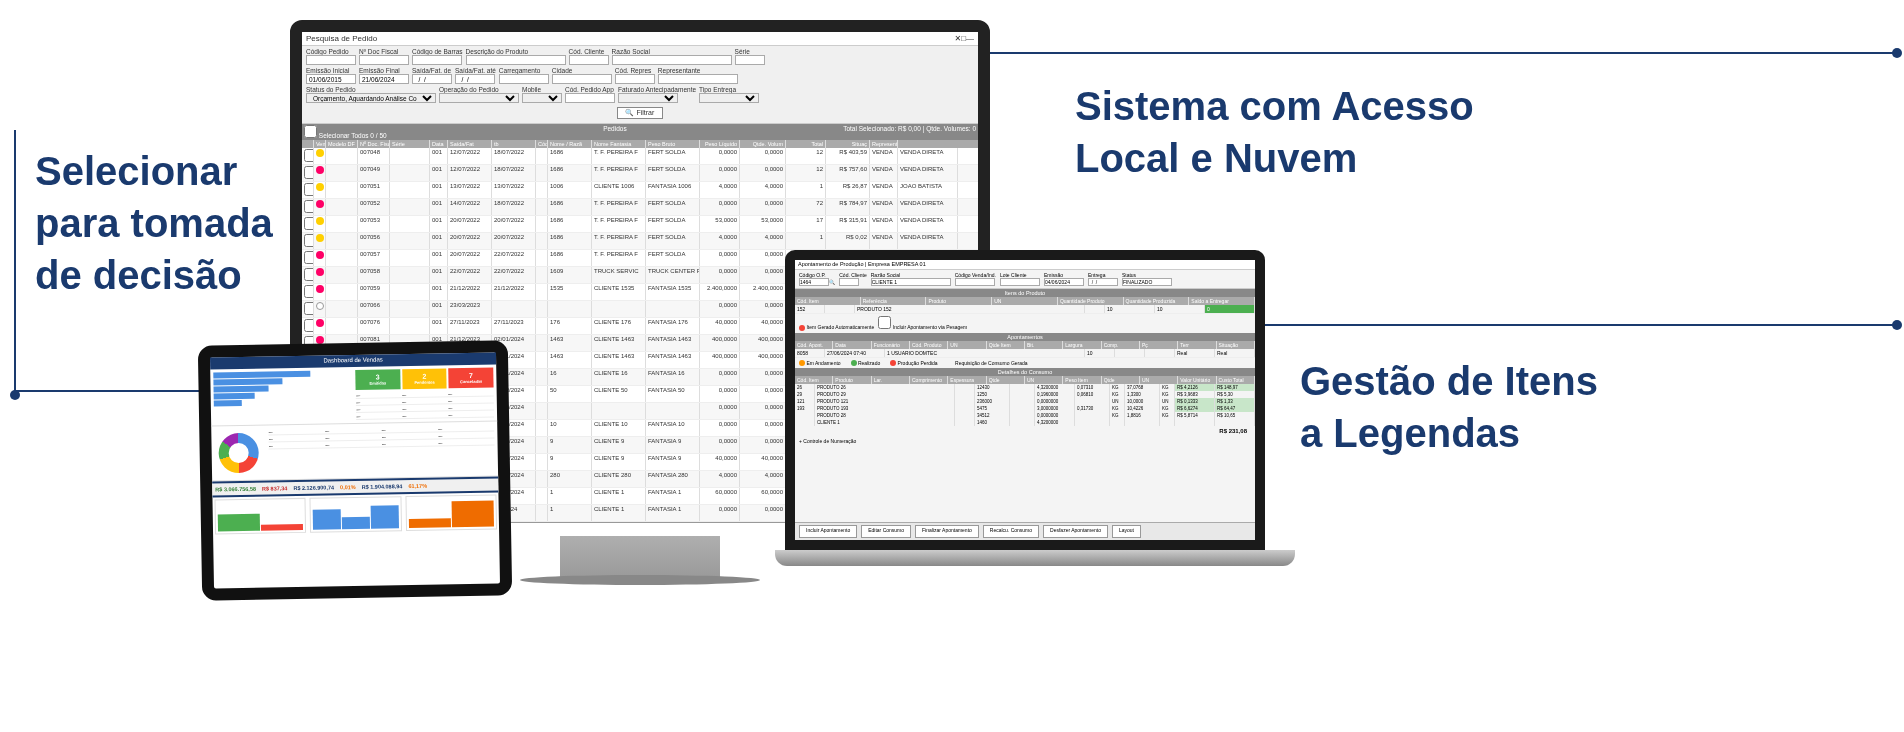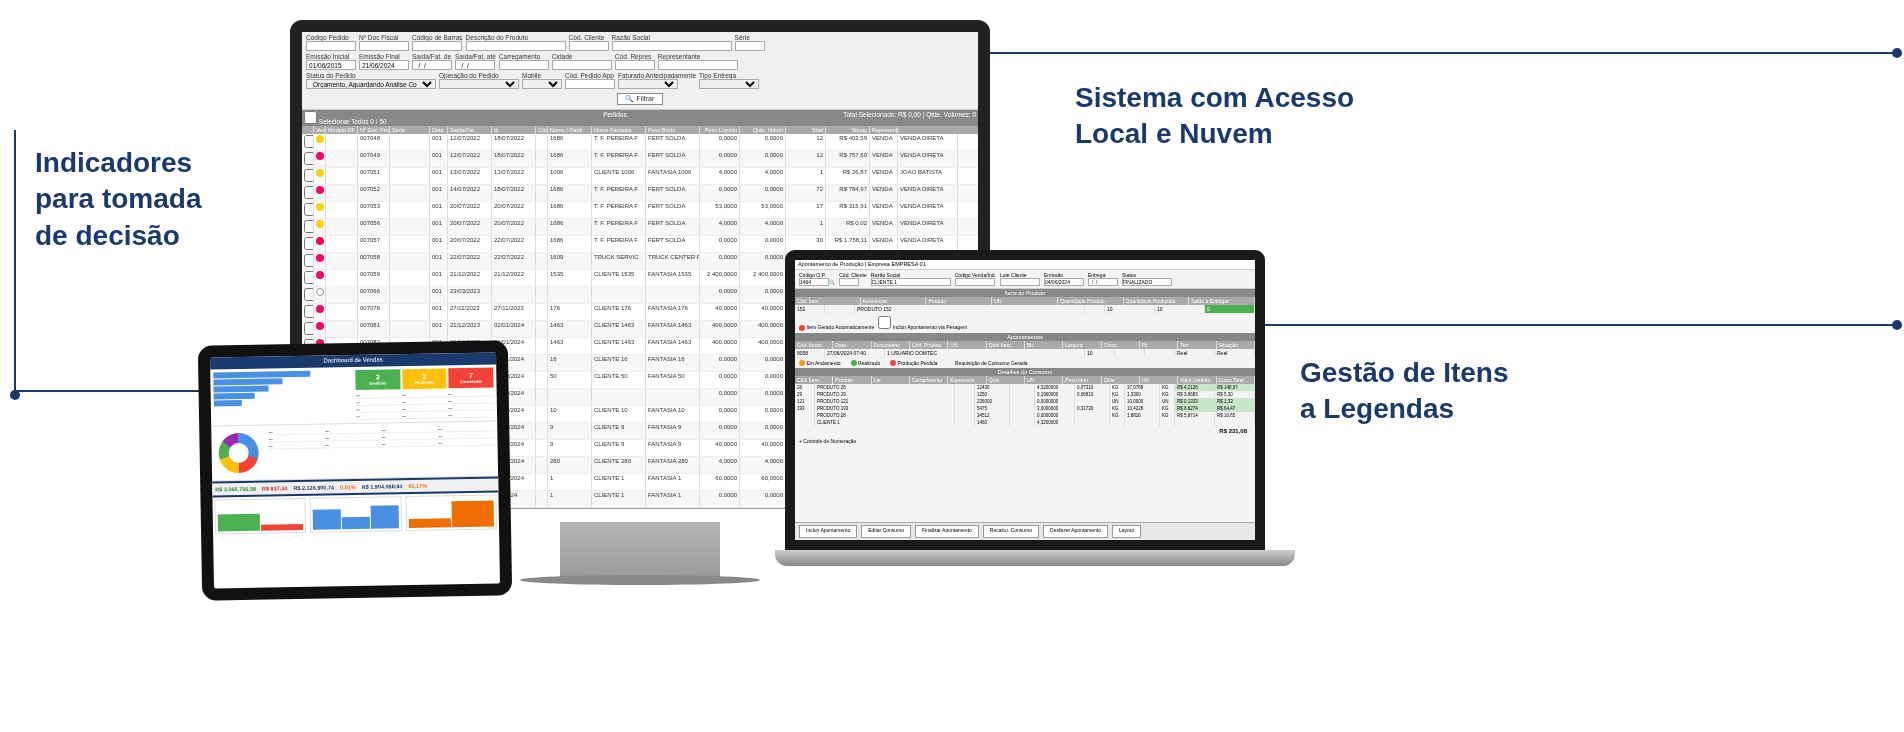--- a/index.html
+++ b/index.html
@@ -1,19 +1,19 @@
 <!DOCTYPE html>
 <html><head>
 <meta charset="utf-8">
 <style>
 * { margin: 0; padding: 0; box-sizing: border-box; font-family: Arial, sans-serif; }
 body { width: 1904px; height: 732px; background: #fff; position: relative; overflow: hidden; }
 
 
-.callout { position: absolute; color: #1a3a6e; font-weight: bold; font-size: 28px; line-height: 1.3; }
+.callout { position: absolute; color: #1a3a6e; font-weight: bold; font-size: 40px; line-height: 1.3; }
 .callout.left { left: 35px; top: 145px; text-align: left; }
 .callout.right-top { left: 1075px; top: 80px; }
 .callout.right-bottom { left: 1300px; top: 355px; }
 .dot { position: absolute; width: 10px; height: 10px; background: #1a3a6e; border-radius: 50%; }
 .line { position: absolute; background: #1a3a6e; }
 
 
 .monitor { position: absolute; left: 290px; top: 20px; width: 700px; height: 490px; background: #eaeaea; border: 12px solid #222; border-radius: 12px; }
 .monitor-stand { position: absolute; left: 560px; top: 510px; width: 160px; height: 70px; background: linear-gradient(#bbb,#999); }
 .monitor-base { position: absolute; left: 520px; top: 575px; width: 240px; height: 10px; background: #888; border-radius: 50%; }
@@ -87,39 +87,45 @@
 .lap-detail-row { display:flex; font-size:4.5px; }
 .lap-detail-row > div { padding:1px 2px; border-right:1px solid #ddd; }
 .lap-green-cell{background:#c8e6c9}
 </style>
 </head>
 <body>
 
 <div class="dot" style="left:10px;top:390px"></div>
 <div class="line" style="left:14px;top:130px;width:2px;height:265px"></div>
 <div class="line" style="left:14px;top:390px;width:190px;height:2px"></div>
-<div class="callout left"><span style="white-space:pre-line">Indicadores
+<div class="callout left"><span style="white-space:pre-line">Selecionar
 para tomada
 de decisão</span></div>
 
 <div class="dot" style="left:1892px;top:48px"></div>
 <div class="line" style="left:986px;top:52px;width:910px;height:2px"></div>
 <div class="callout right-top"><span style="white-space:pre-line">Sistema com Acesso
 Local e Nuvem</span></div>
 
 <div class="dot" style="left:1892px;top:320px"></div>
 <div class="line" style="left:1260px;top:324px;width:636px;height:2px"></div>
 <div class="callout right-bottom"><span style="white-space:pre-line">Gestão de Itens
 a Legendas</span></div>
 
 <div class="monitor-stand"></div>
 <div class="monitor-base"></div>
 
 <div class="monitor">
 <div class="win">
+  <div class="win-title">
+    <span>Pesquisa de Pedido</span>
+    <span class="close">—</span>
+    <span class="close">□</span>
+    <span class="close">✕</span>
+  </div>
   <div class="filter-area">
     <div class="filter-row">
       <div><label>Código Pedido</label><input style="width: 50px;"></div>
       <div><label>Nº Doc Fiscal</label><input style="width: 50px;"></div>
       <div><label>Código de Barras</label><input style="width: 50px;"></div>
       <div><label>Descrição do Produto</label><input style="width: 100px;"></div>
       <div><label>Cód. Cliente</label><input style="width: 40px;"></div>
       <div><label>Razão Social</label><input style="width: 120px;"></div>
       <div><label>Série</label><input style="width: 30px;"></div>
     </div>

